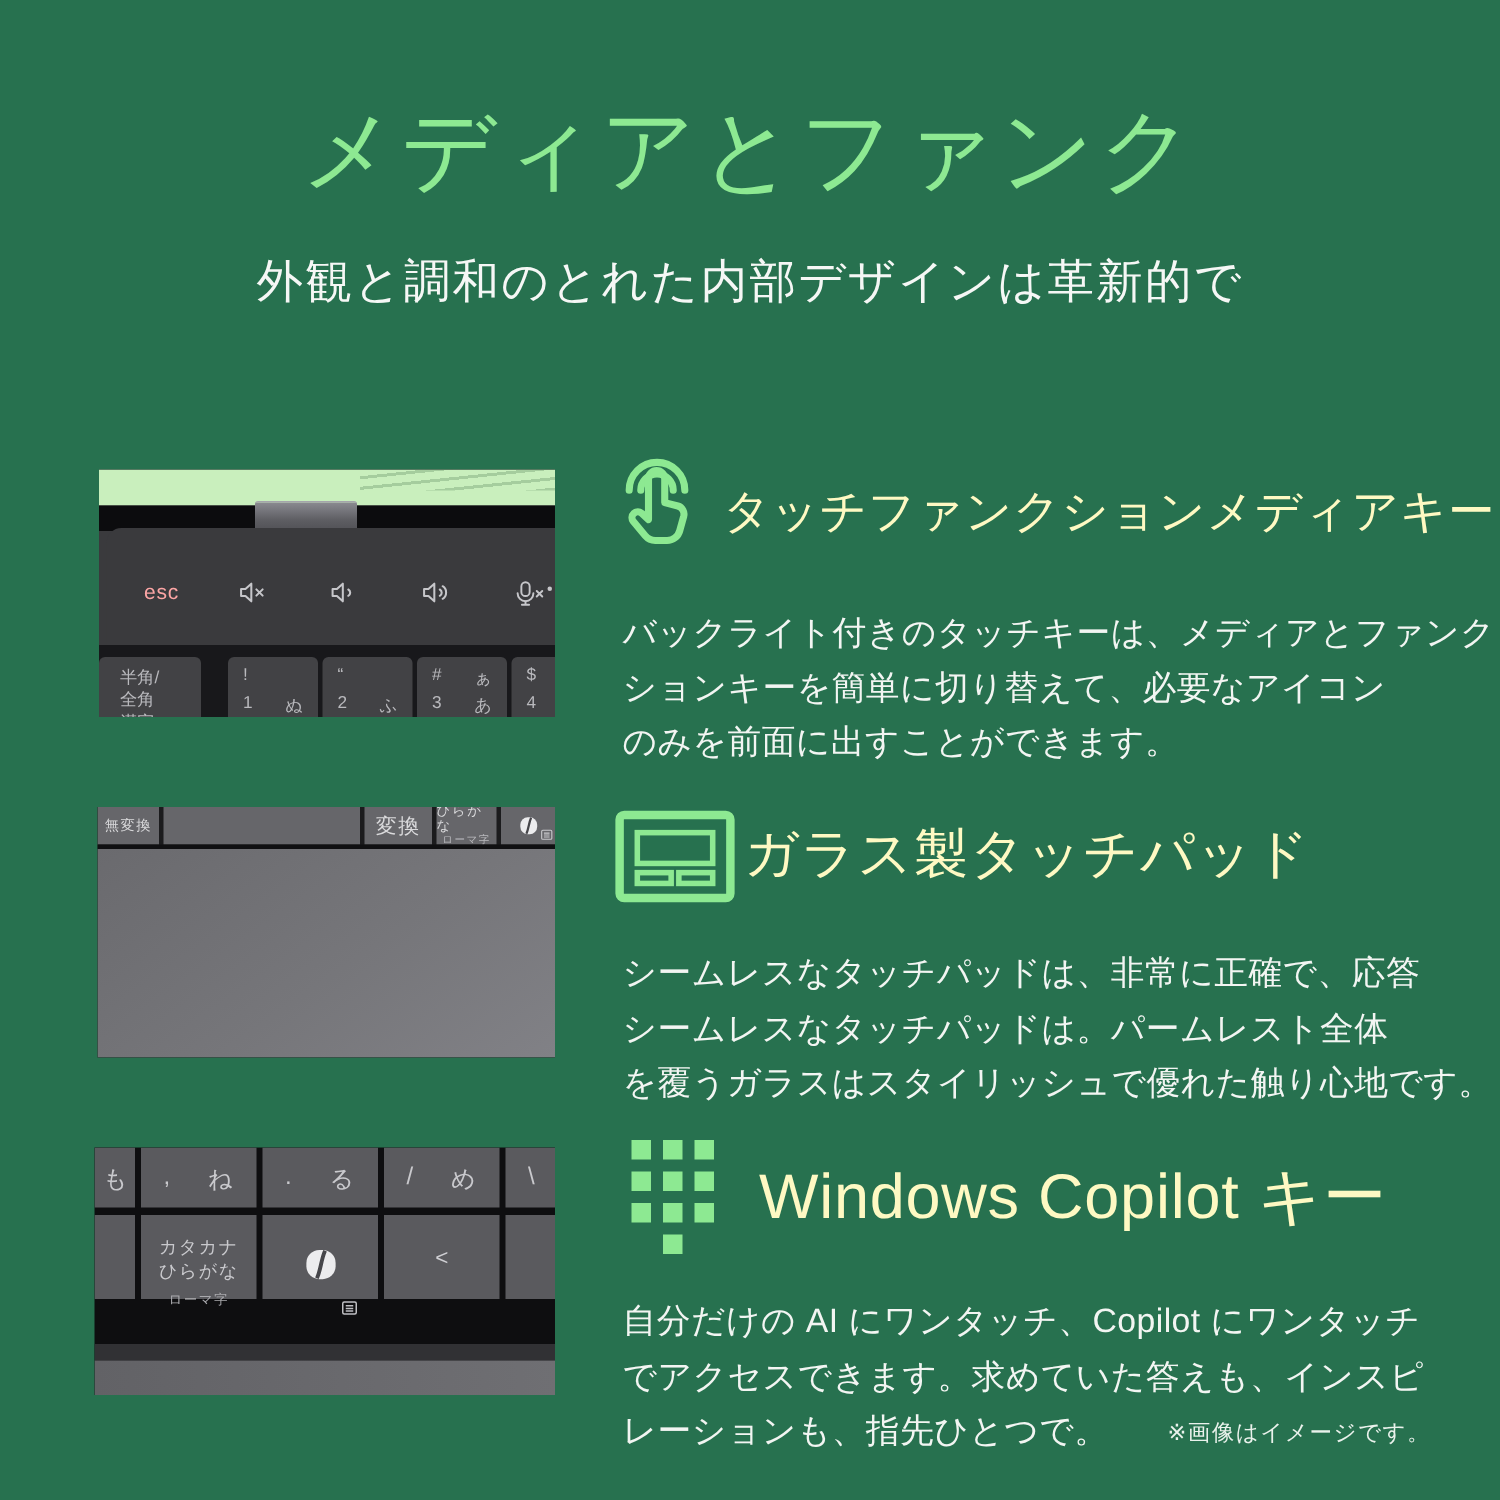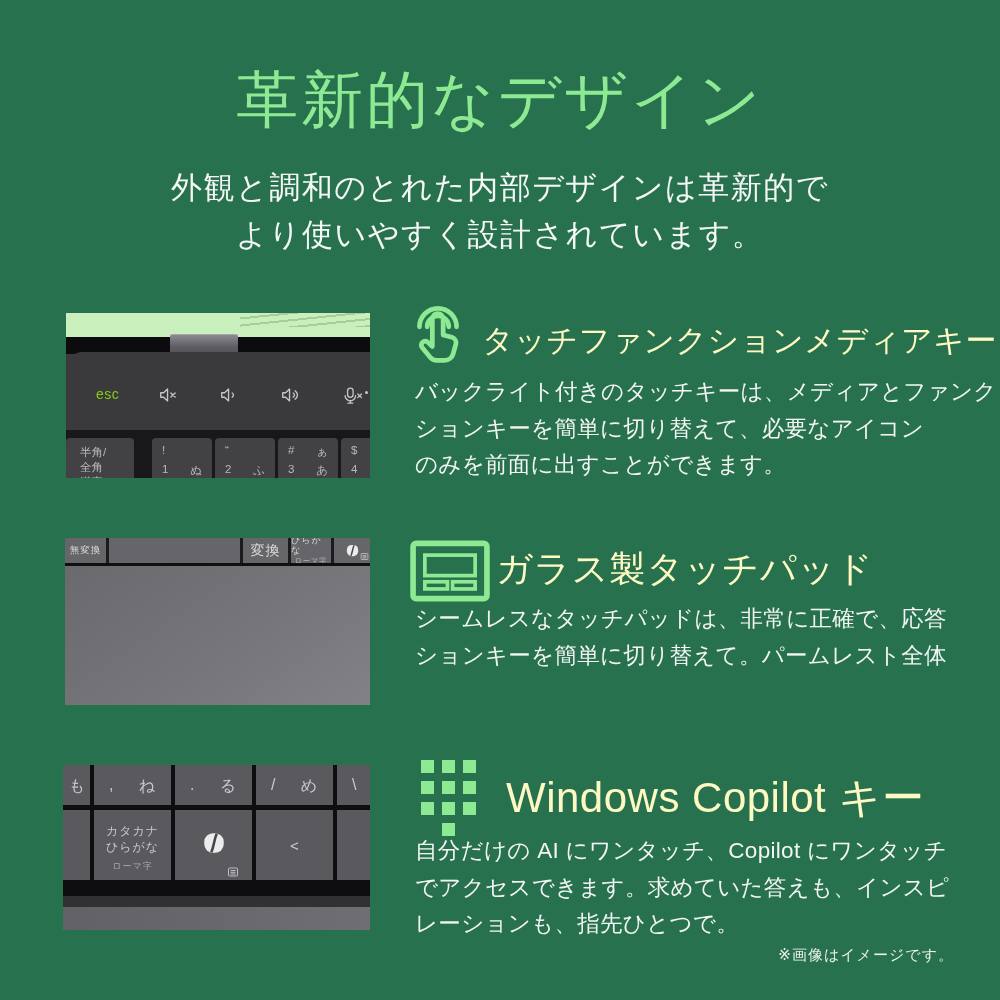--- a/index.html
+++ b/index.html
@@ -17,21 +17,21 @@
   .page-subtitle{
     left:0;top:164px;width:1000px;text-align:center;
     font-size:31px;line-height:47px;font-weight:500;color:#F5F7F5;letter-spacing:1.5px;
   }
   .page-subtitle div{white-space:nowrap;}
   
   .ftitle{color:#fef9c3;font-weight:500;white-space:nowrap;}
   .fh1-title{left:482px;top:320px;font-size:31px;letter-spacing:0.5px;}
   .fh2-title{left:496px;top:545px;font-size:36px;letter-spacing:1px;}
   .fh3-title{left:506px;top:770px;font-size:42px;letter-spacing:0.5px;}
-  .fbody{color:#F2F5F2;font-size:22.5px;line-height:36.5px;letter-spacing:0.3px;}
+  .fbody{color:#F2F5F2;font-size:22.5px;line-height:36.5px;letter-spacing:0.3px;margin-top:30px;}
   .fbody div{white-space:nowrap;}
   .fb1{left:415px;top:374px;}
   .fb2{left:415px;top:601px;}
   .fb3{left:415px;top:833px;}
   .footnote{right:46px;top:946px;font-size:15px;color:#EAF2EC;letter-spacing:1px;}
   
   .fh1-icon{left:404px;top:299px;width:68px;height:68px;}
   .fh2-icon{left:410px;top:540px;width:80px;height:62px;}
   .fh3-icon{left:421px;top:760px;width:56px;height:78px;}
   .dot{position:absolute;width:13px;height:13px;background:#8DE992;}
@@ -39,21 +39,21 @@
   .img{position:absolute;overflow:hidden;}
   .img1{left:66px;top:313px;width:304px;height:165px;background:#3A3A3D;}
   .lid{left:0;top:0;width:304px;height:24px;background:#C9EFBD;}
   .lid-streaks{right:0;top:0;width:130px;height:14px;opacity:.5;
     background:repeating-linear-gradient(-6deg,rgba(70,115,75,.55) 0 2px,transparent 2px 7px);}
   .band1{left:0;top:24px;width:304px;height:17px;background:#0C0C0E;}
   .hinge{left:104px;top:21px;width:68px;height:29px;border-radius:2px;
     background:linear-gradient(180deg,#8A8A90 0%,#5E5E63 40%,#3E3E43 100%);
     border-top:1px solid #A5A5AB;}
   .deck1{left:5px;top:39px;width:299px;height:126px;background:#3A3A3D;border-top-left-radius:10px;}
-  .esc-label{color:#84cc16;font-size:14px;letter-spacing:0.5px;}
+  .esc-label{color:#fca5a5;font-size:14px;letter-spacing:0.5px;}
   .fnicon{width:20px;height:20px;}
   .keygap1{left:0;top:117px;width:304px;height:48px;background:#18181B;}
   .k1{position:absolute;top:125px;height:42px;background:#424245;border-radius:4px 4px 0 0;color:#B9B9BD;font-size:11.5px;}
   .k1 .sym{position:absolute;left:10px;top:6px;}
   .k1 .sym2{position:absolute;right:10px;top:6px;}
   .k1 .num{position:absolute;left:10px;top:25px;}
   .k1 .kana{position:absolute;right:10px;top:25px;}
   .hankaku{left:0;width:68px;padding:0;}
   .hankaku div{margin-left:14px;line-height:15px;}
   .hankaku div:first-child{margin-top:7px;}
@@ -68,43 +68,42 @@
   .k2-hira .small{font-size:7px;color:#B9B9BD;margin-top:1px;}
   .k2-copilot{left:269px;width:36px;}
   .padgap{left:0;top:25px;width:305px;height:3px;background:#101012;}
   .pad{left:0;top:28px;width:305px;height:139px;
        background:linear-gradient(145deg,#6A6A6E 0%,#76767A 55%,#818186 100%);}
   .menu-mini{position:absolute;right:1px;bottom:2px;width:9px;height:9px;}
   
   .img3{left:63px;top:765px;width:307px;height:165px;background:#0E0E10;}
   .k3{position:absolute;background:#5A5A5E;color:#C9C9CD;font-size:16px;}
   .r1{top:0;height:40px;}
-  .r2{top:45px;height:70px;}
+  .r2{top:45px;height:56px;}
   .k3 .sym{position:absolute;left:15px;top:11px;}
   .k3 .kana{position:absolute;right:16px;top:11px;}
   .p-left{left:0;width:27px;}
   .p-left .kana{right:5px;top:11px;}
   .c1{left:31px;width:77px;}
   .c2{left:112px;width:77px;}
   .c3{left:193px;width:77px;}
   .c4{left:274px;width:33px;}
   .katakana-key{display:flex;flex-direction:column;align-items:center;padding-top:13px;box-sizing:border-box;
       font-size:12px;line-height:16px;letter-spacing:1px;}
   .katakana-key .small{font-size:9px;color:#A9A9AD;margin-top:3px;}
   .arrow-key{display:flex;align-items:center;justify-content:center;font-size:15px;color:#CFCFD3;}
   .strip-a{left:0;top:131px;width:307px;height:11px;background:#313134;}
   .strip-b{left:0;top:142px;width:307px;height:23px;background:linear-gradient(90deg,#626266,#6F6F73);}
 </style>
 </head>
 <body>
 
-<div class="abs page-title">革新的なデザイン</div>
+<div class="abs page-title">メディアとファンク</div>
 <div class="abs page-subtitle">
   <div>外観と調和のとれた内部デザインは革新的で</div>
-  <div>より使いやすく設計されています。</div>
 </div>
 
 <div class="img img1">
   <div class="abs lid">
     <div class="abs lid-streaks"></div>
   </div>
   <div class="abs band1"></div>
   <div class="abs hinge"></div>
   <div class="abs deck1"></div>
 
@@ -211,21 +210,22 @@
   <g fill="none" stroke="#8DE992">
     <rect x="3" y="3" width="72" height="54" rx="3" stroke-width="5.5"></rect>
     <rect x="14.5" y="14.5" width="49" height="20" stroke-width="3.6"></rect>
     <rect x="14.5" y="40.5" width="22" height="7" stroke-width="3.6"></rect>
     <rect x="41.5" y="40.5" width="22" height="7" stroke-width="3.6"></rect>
   </g>
 </svg>
 <div class="abs ftitle fh2-title">ガラス製タッチパッド</div>
 <div class="abs fbody fb2">
   <div>シームレスなタッチパッドは、非常に正確で、応答</div>
-  <div>ションキーを簡単に切り替えて。パームレスト全体</div>
+  <div>シームレスなタッチパッドは。パームレスト全体</div>
+  <div>を覆うガラスはスタイリッシュで優れた触り心地です。</div>
 </div>
 
 <div class="img img3">
   <div class="k3 r1 p-left">
     <span class="kana">も</span>
   </div>
   <div class="k3 r1 c1">
     <span class="sym">,</span>
     <span class="kana">ね</span>
   </div>

